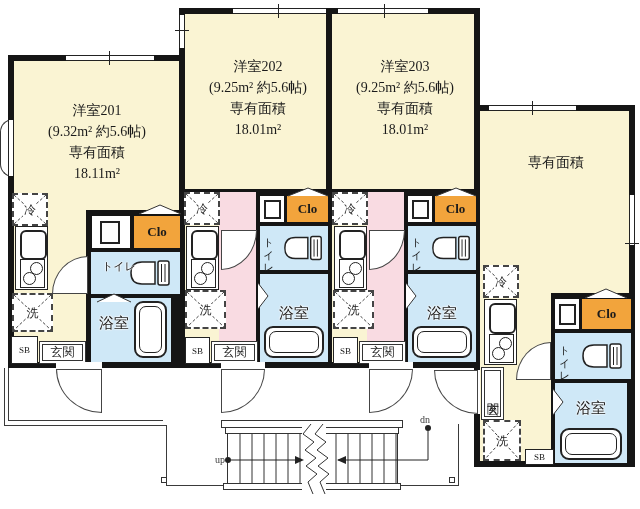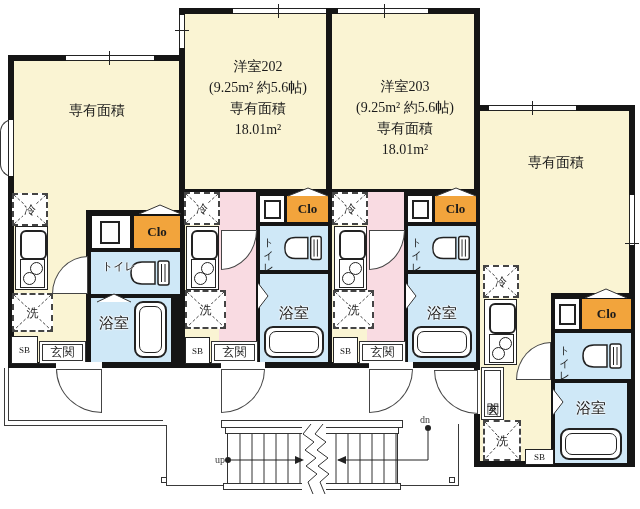--- a/index.html
+++ b/index.html
@@ -380,29 +380,32 @@
       <span>浴室</span>
     </div>
   <div class="abs rlabel" data-name="bath-label-203" style="left:410px;top:304px;width:64px;height:18px;">
       <span>浴室</span>
     </div>
   <div class="abs rlabel" data-name="bath-label-204" style="left:556px;top:399px;width:70px;height:18px;">
       <span>浴室</span>
     </div>
 
   <div class="abs utext" data-name="unit-201-text" style="left:14px;top:100px;width:166px;">
+    <div data-name="unit-name">洋室201</div>
+    <div data-name="unit-dims">(9.32m² 約5.6帖)</div>
     <div data-name="unit-area-label">専有面積</div>
+    <div data-name="unit-area">18.11m²</div>
   </div>
   <div class="abs utext" data-name="unit-202-text" style="left:188px;top:56px;width:140px;">
     <div data-name="unit-name">洋室202</div>
     <div data-name="unit-dims">(9.25m² 約5.6帖)</div>
     <div data-name="unit-area-label">専有面積</div>
     <div data-name="unit-area">18.01m²</div>
   </div>
-  <div class="abs utext" data-name="unit-203-text" style="left:334px;top:56px;width:142px;margin-top:20px;">
+  <div class="abs utext" data-name="unit-203-text" style="left:334px;top:56px;width:142px;">
     <div data-name="unit-name">洋室203</div>
     <div data-name="unit-dims">(9.25m² 約5.6帖)</div>
     <div data-name="unit-area-label">専有面積</div>
     <div data-name="unit-area">18.01m²</div>
   </div>
   <div class="abs utext" data-name="unit-204-text" style="left:482px;top:152px;width:148px;">
     <div data-name="unit-area-label">専有面積</div>
   </div>
 
 

